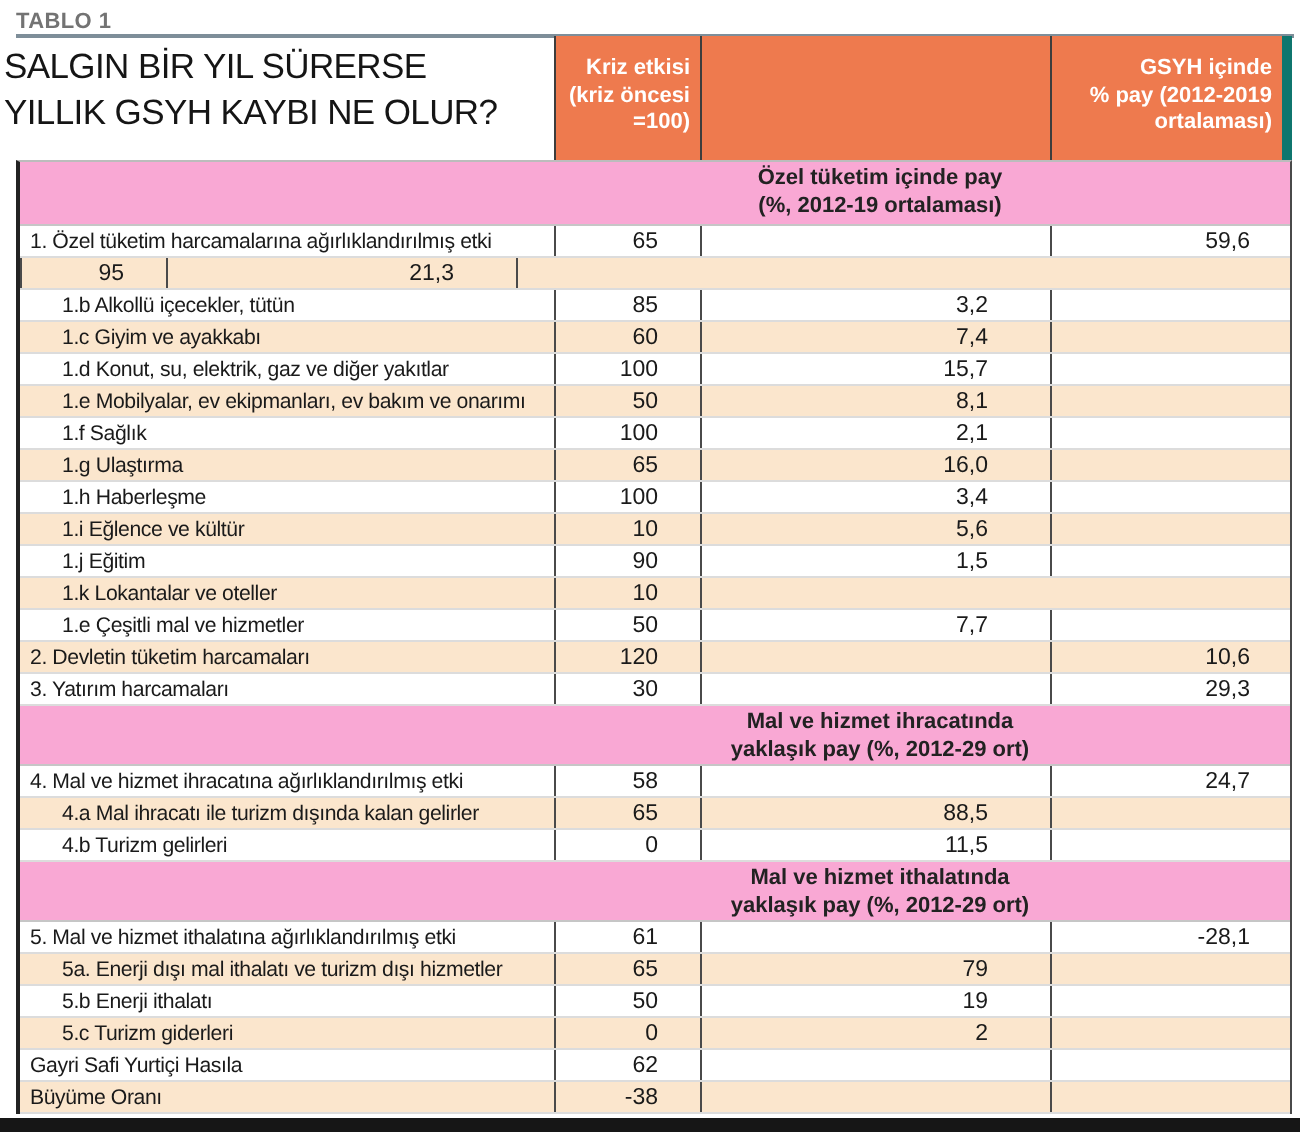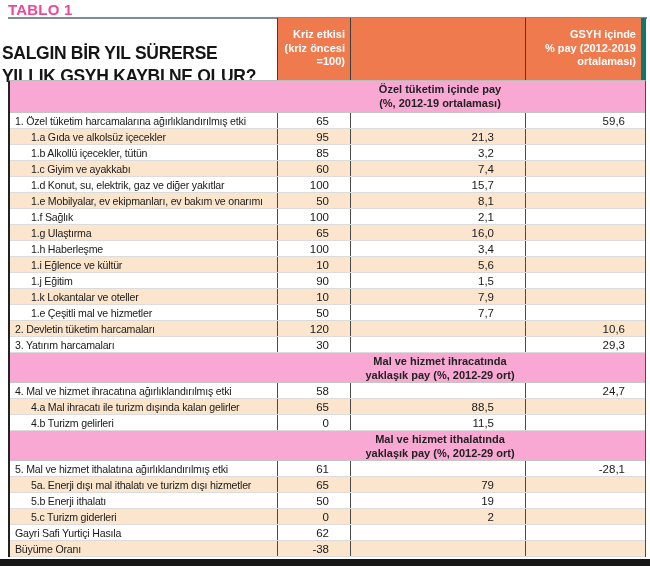--- a/index.html
+++ b/index.html
@@ -6,28 +6,27 @@
   body{
     width:650px;height:567px;position:relative;background:#ffffff;
     font-family:"Liberation Sans", sans-serif;color:#1a1a1a;overflow:hidden;
   }
   
   .tablo-wrap{
     position:absolute;left:8px;top:1px;width:639px;height:16px;
     border-bottom:2px solid #7e8e99;
   }
   .tablo-label{
-    font-size:15px;font-weight:bold;color:#ec4899;letter-spacing:.2px;
+    font-size:11px;font-weight:bold;color:#737373;letter-spacing:.2px;
   }
   
   .main-title{
     position:absolute;left:2px;top:22px;width:266px;
-    font-size:17.5px;font-weight:bold;line-height:23px;color:#151515;
+    font-size:17.5px;font-weight:normal;line-height:23px;color:#151515;
     letter-spacing:-0.3px;
-    margin-top:20px;
   }
   .hdr-cell{
     position:absolute;top:18px;height:62px;background:#ee7a4e;
     box-sizing:border-box;border-left:1px solid #3d3d3d;
     color:#ffffff;font-weight:bold;font-size:11px;line-height:13.5px;
     text-align:right;padding:10px 5px 0 2px;
   }
   .hdr-crisis{left:277px;width:73px;}
   .hdr-mid{left:350px;width:175px;}
   .hdr-gdp{left:525px;width:121px;border-right:5px solid #0f766e;padding-top:10px;}
@@ -94,21 +93,20 @@
         <div>(%, 2012-19 ortalaması)</div>
       </div>
     </div>
     <div class="trow">
       <div class="cell c1">1. Özel tüketim harcamalarına ağırlıklandırılmış etki</div>
       <div class="cell c2">65</div>
       <div class="cell c3"></div>
       <div class="cell c4">59,6</div>
     </div>
     <div class="trow shade">
-      <div class="cell c1 indent">1.a Gıda ve alkolsüz içecekler</div>
       <div class="cell c2">95</div>
       <div class="cell c3">21,3</div>
       <div class="cell c4"></div>
     </div>
     <div class="trow">
       <div class="cell c1 indent">1.b Alkollü içecekler, tütün</div>
       <div class="cell c2">85</div>
       <div class="cell c3">3,2</div>
       <div class="cell c4"></div>
     </div>
@@ -156,21 +154,20 @@
     </div>
     <div class="trow">
       <div class="cell c1 indent">1.j Eğitim</div>
       <div class="cell c2">90</div>
       <div class="cell c3">1,5</div>
       <div class="cell c4"></div>
     </div>
     <div class="trow shade">
       <div class="cell c1 indent">1.k Lokantalar ve oteller</div>
       <div class="cell c2">10</div>
-      <div class="cell c3">7,9</div>
       <div class="cell c4"></div>
     </div>
     <div class="trow">
       <div class="cell c1 indent">1.e Çeşitli mal ve hizmetler</div>
       <div class="cell c2">50</div>
       <div class="cell c3">7,7</div>
       <div class="cell c4"></div>
     </div>
     <div class="trow shade">
       <div class="cell c1">2. Devletin tüketim harcamaları</div>

